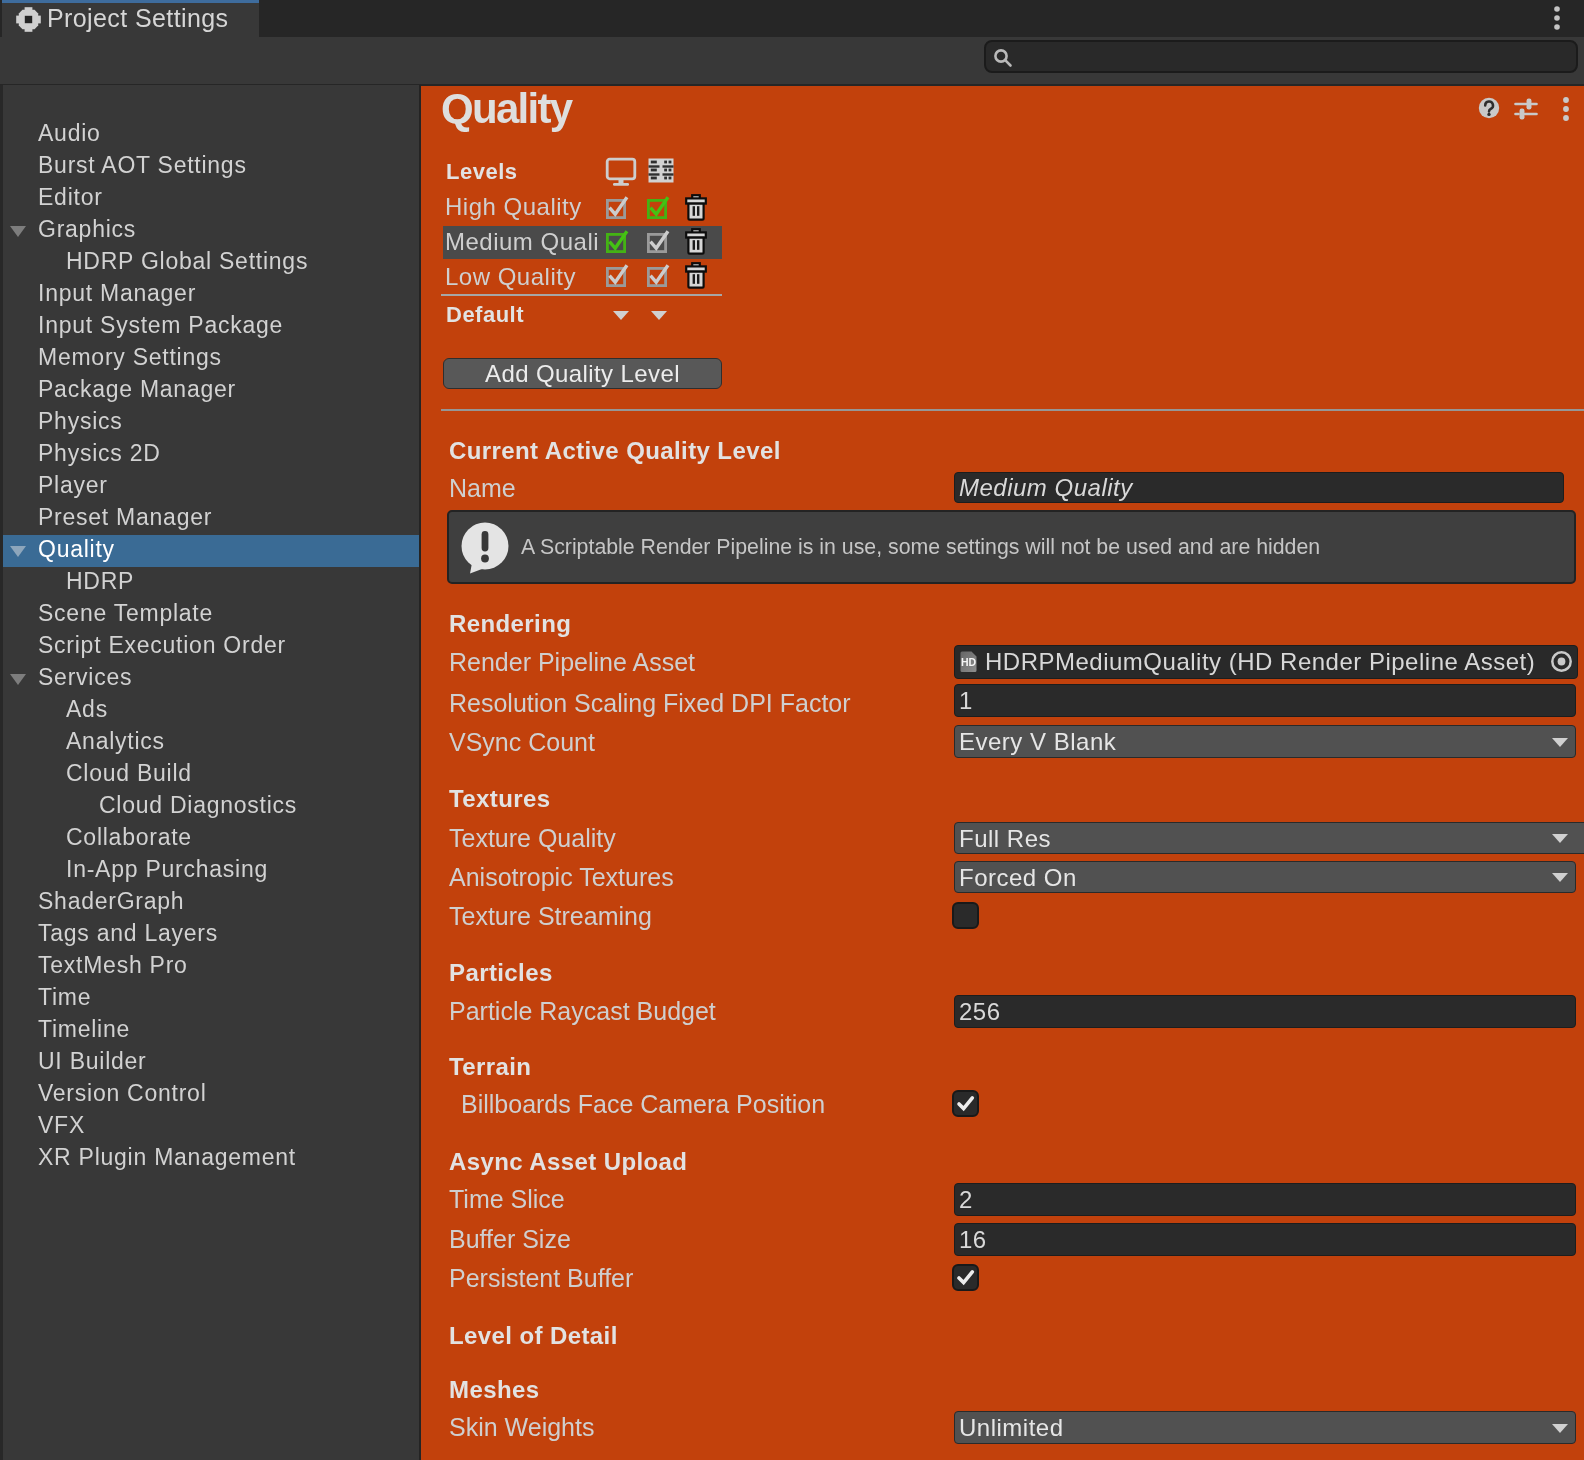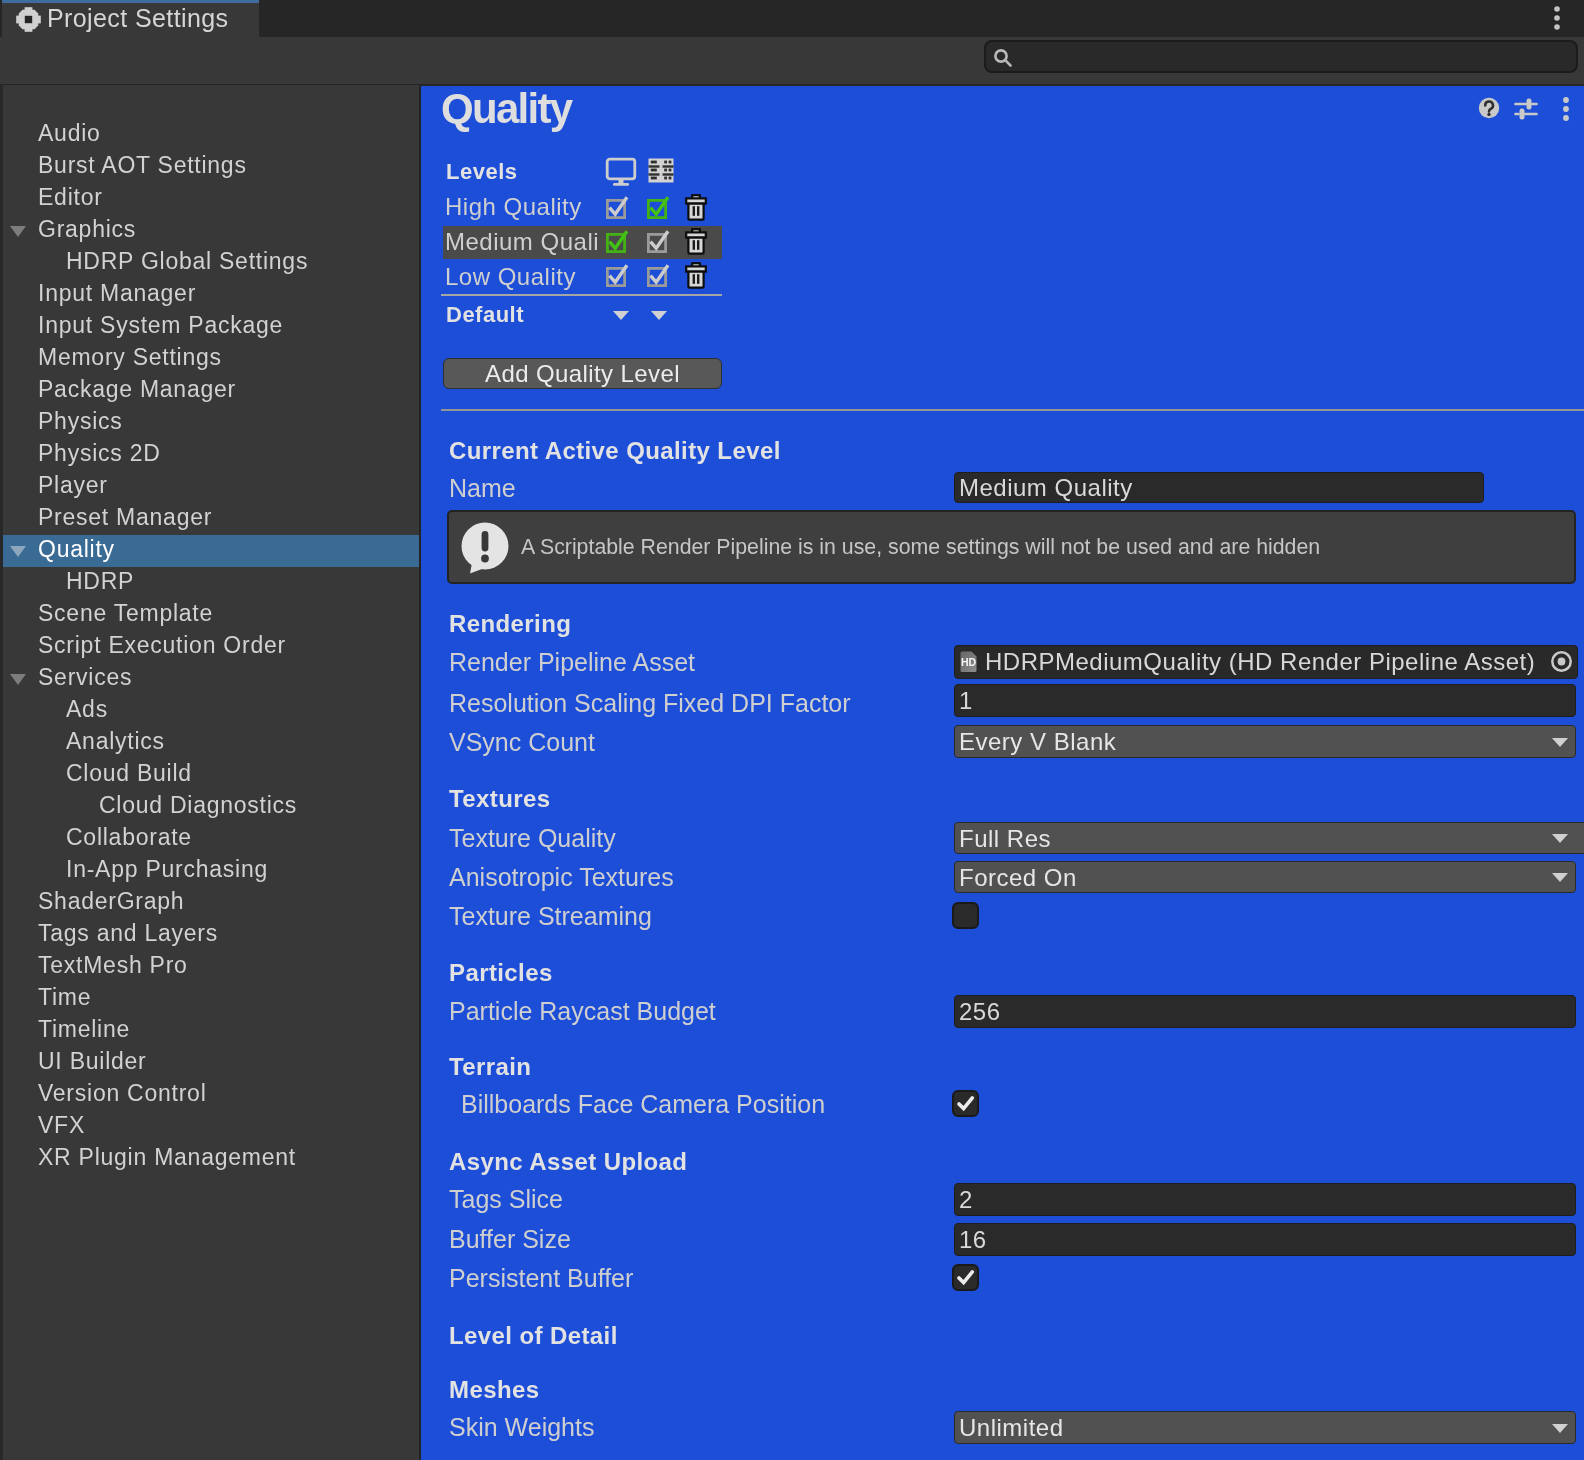--- a/index.html
+++ b/index.html
@@ -1,17 +1,17 @@
 <!DOCTYPE html>
 <html><head>
 <meta charset="utf-8">
 <style>
   html,body{margin:0;padding:0;background:#383838;}
   *{-webkit-font-smoothing:antialiased;}
-  .stage{position:relative;width:1584px;height:1460px;background:#1d4ed8;filter:blur(0px);
+  .stage{position:relative;width:1584px;height:1460px;background:#c2410c;filter:blur(0px);
     font-family:"Liberation Sans",sans-serif;overflow:hidden;}
   .abs{position:absolute;}
   
   .titlebar{position:absolute;left:0;top:0;width:1584px;height:37px;background:#262626;}
   .tab{position:absolute;left:2px;top:0;width:257px;height:37px;background:#383838;
     border-top:3px solid #3e6c9d;box-sizing:border-box;}
   .tabtxt{position:absolute;left:47px;top:0px;height:36px;line-height:36px;
     font-size:25px;letter-spacing:0.4px;color:#d6d6d6;}
   .toolbar{position:absolute;left:0;top:37px;width:1584px;height:47px;background:#383838;
     border-bottom:2px solid #262626;box-sizing:content-box;}
@@ -212,21 +212,21 @@
     <rect x="13" y="12.2" width="2.4" height="9.6" fill="#1a1a1a"></rect>
   </svg>
   <div class="abs" style="left:441px;top:294px;width:281px;height:2px;background:#a6a6a6;"></div>
   <div class="hdr2" style="left:446px;top:300px;">Default</div>
   <div class="dtri" style="left:613px;top:311px;"></div>
   <div class="dtri" style="left:651px;top:311px;"></div>
   <div class="abs" style="left:443px;top:358px;width:279px;height:31px;background:#585858;border:1px solid #2e2e2e;border-radius:6px;box-sizing:border-box;text-align:center;font-size:24px;letter-spacing:0.4px;color:#ececec;line-height:29px;">Add Quality Level</div>
   <div class="abs" style="left:441px;top:409px;width:1143px;height:2px;background:#969696;"></div>
   <div class="hdr" style="left:449px;top:436px;">Current Active Quality Level</div>
   <div class="lbl" style="left:449px;top:473px;">Name</div>
-  <div class="field" style="left:954px;top:472px;width:530px;height:31px;line-height:29px;">Medium Quality</div>
+  <div class="field" style="left:954px;top:472px;width:610px;height:31px;line-height:29px;font-style:italic;">Medium Quality</div>
   <div class="abs" style="left:447px;top:510px;width:1129px;height:74px;background:#3f3f3f;border:2px solid #232323;border-radius:5px;box-sizing:border-box;"></div>
   <svg class="abs" style="left:459px;top:521px" width="54" height="54" viewBox="0 0 54 54">
     <circle cx="26" cy="25" r="23.5" fill="#e4e4e4"></circle>
     <path d="M13 42 L11 52.5 L27 46.5 Z" fill="#e4e4e4"></path>
     <rect x="22.6" y="10" width="6.8" height="20.5" rx="3.4" fill="#383838"></rect>
     <circle cx="26" cy="37.5" r="3.9" fill="#383838"></circle>
   </svg>
   <div class="lbl" style="left:521px;top:532px;color:#c6c6c6;font-size:21.3px;letter-spacing:0;">A Scriptable Render Pipeline is in use, some settings will not be used and are hidden</div>
   <div class="hdr" style="left:449px;top:609px;">Rendering</div>
   <div class="lbl" style="left:449px;top:647px;">Render Pipeline Asset</div>
@@ -263,21 +263,21 @@
   <div class="hdr" style="left:449px;top:958px;">Particles</div>
   <div class="lbl" style="left:449px;top:996px;">Particle Raycast Budget</div>
   <div class="field" style="left:954px;top:995px;width:622px;height:33px;line-height:31px;">256</div>
   <div class="hdr" style="left:449px;top:1052px;">Terrain</div>
   <div class="lbl" style="left:449px;top:1089px;margin-left:12px;">Billboards Face Camera Position</div>
   <div class="cb" style="left:952px;top:1090px;"></div>
   <svg class="abs" style="left:955px;top:1093px" width="21" height="21" viewBox="0 0 21 21">
     <path d="M4 11 L8.6 15.6 L17.3 4.8" fill="none" stroke="#ececec" stroke-width="3.6" stroke-linecap="round"></path>
   </svg>
   <div class="hdr" style="left:449px;top:1147px;">Async Asset Upload</div>
-  <div class="lbl" style="left:449px;top:1184px;">Tags Slice</div>
+  <div class="lbl" style="left:449px;top:1184px;">Time Slice</div>
   <div class="field" style="left:954px;top:1183px;width:622px;height:33px;line-height:31px;">2</div>
   <div class="lbl" style="left:449px;top:1224px;">Buffer Size</div>
   <div class="field" style="left:954px;top:1223px;width:622px;height:33px;line-height:31px;">16</div>
   <div class="lbl" style="left:449px;top:1263px;">Persistent Buffer</div>
   <div class="cb" style="left:952px;top:1264px;"></div>
   <svg class="abs" style="left:955px;top:1267px" width="21" height="21" viewBox="0 0 21 21">
     <path d="M4 11 L8.6 15.6 L17.3 4.8" fill="none" stroke="#ececec" stroke-width="3.6" stroke-linecap="round"></path>
   </svg>
   <div class="hdr" style="left:449px;top:1321px;">Level of Detail</div>
   <div class="hdr" style="left:449px;top:1375px;">Meshes</div>

